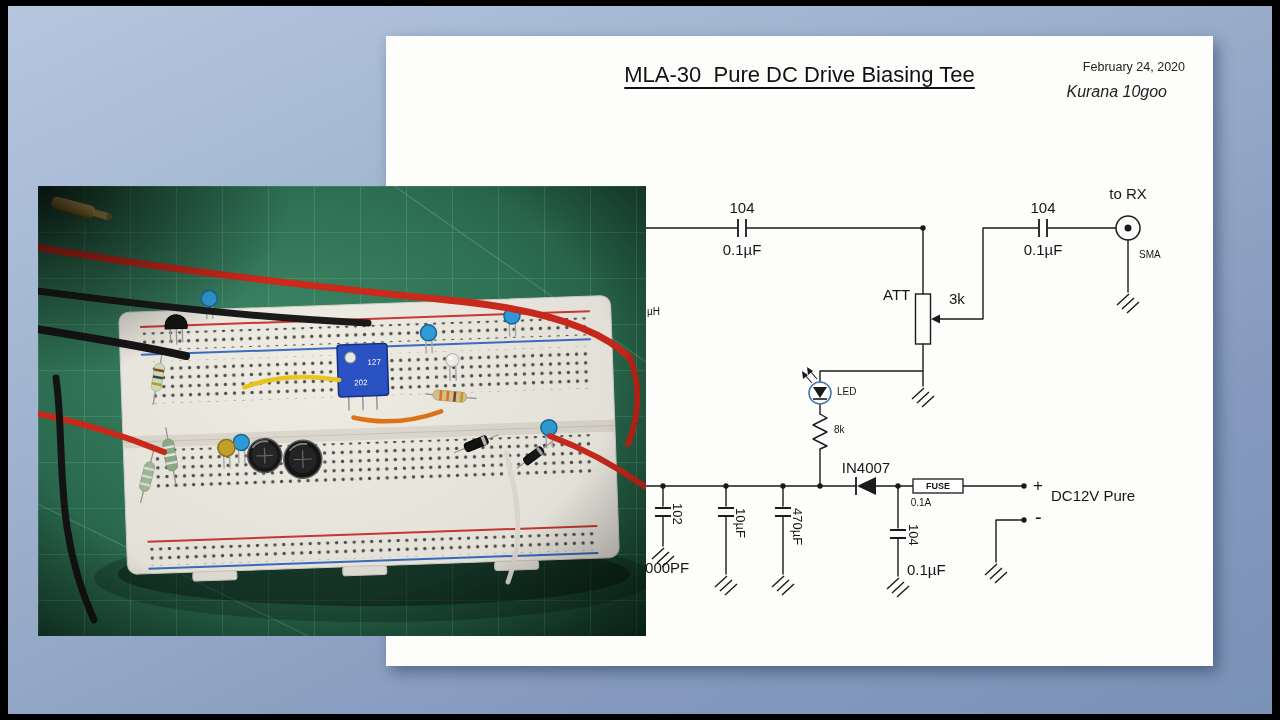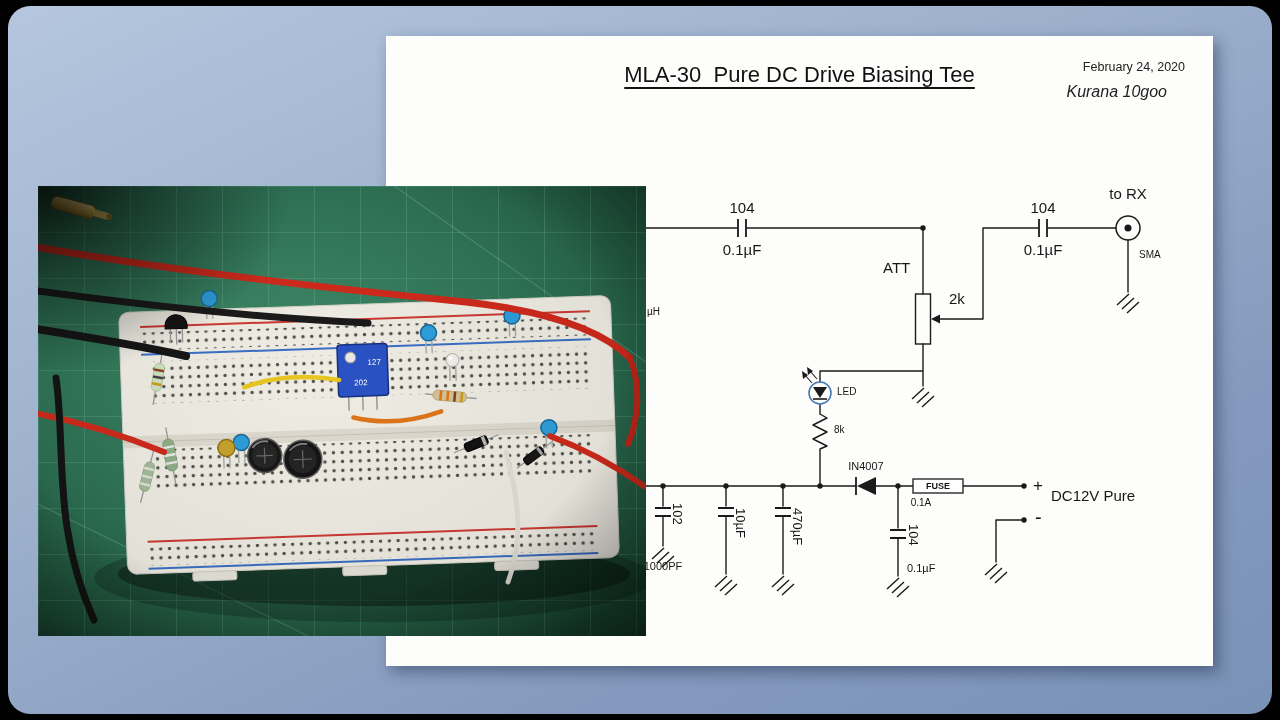--- a/index.html
+++ b/index.html
@@ -1,34 +1,34 @@
 <!DOCTYPE html>
 <html><head>
 <meta charset="utf-8">
 <style>
   html,body{margin:0;padding:0;width:1280px;height:720px;background:#000;overflow:hidden;
             font-family:"Liberation Sans",sans-serif;}
   .frame{position:absolute;inset:0;background:#000;}
   .slide{position:absolute;left:8px;top:6px;right:8px;bottom:6px;
-         background:linear-gradient(155deg,#b5c6de 0%,#9fb3ce 35%,#8499bd 75%,#7a92b6 100%);border-radius:22px;}
+         background:linear-gradient(155deg,#b5c6de 0%,#9fb3ce 35%,#8499bd 75%,#7a92b6 100%);}
   .paper{position:absolute;left:378px;top:30px;width:827px;height:630px;background:#fdfdfb;
          box-shadow:5px 6px 14px rgba(22,38,70,.45);z-index:2;}
   .photo{position:absolute;left:30px;top:180px;width:608px;height:450px;z-index:5;}
   .photo svg{display:block;width:100%;height:100%;}
   .schematic-svg{position:absolute;inset:0;width:827px;height:630px;}
 
   .title{position:absolute;top:26px;left:0;right:0;text-align:center;}
   .title span{font-size:22px;font-weight:500;color:#111;white-space:pre;
               text-decoration:underline;text-underline-offset:5px;text-decoration-thickness:1.5px;}
   .date{position:absolute;top:24px;right:28px;font-size:12.5px;color:#222;}
   .author{position:absolute;top:47px;right:46px;font-size:16px;color:#222;font-style:italic;}
 
   .lbl{position:absolute;color:#161616;font-size:15px;line-height:1.1;white-space:pre;}
   .c{text-align:center;}
-  .f9{font-size:9px;font-weight:bold;}  .f11{font-size:10px;} .f12{font-size:11px;} .f14{font-size:10px;} .f17{font-size:17px;} .f20{font-size:20px;}
+  .f9{font-size:9px;font-weight:bold;}  .f11{font-size:10px;} .f12{font-size:15px;} .f14{font-size:10px;} .f17{font-size:17px;} .f20{font-size:20px;}
   .v{transform-origin:0 0;transform:rotate(90deg);font-size:13px;}
 </style>
 </head>
 <body>
 
 <div class="frame">
   <div class="slide">
 
     <div class="paper">
 
@@ -115,22 +115,22 @@
           <use href="#gnd" x="610" y="528"></use>
         </g>
       </svg>
 
       <span class="lbl c" style="left:330px;top:164px;width:52px">104</span>
       <span class="lbl c" style="left:328px;top:206px;width:56px">0.1µF</span>
       <span class="lbl c" style="left:631px;top:164px;width:52px">104</span>
       <span class="lbl c" style="left:629px;top:206px;width:56px">0.1µF</span>
       <span class="lbl c" style="left:710px;top:150px;width:64px">to RX</span>
       <span class="lbl f11" style="left:753px;top:213px">SMA</span>
-      <span class="lbl" style="left:497px;top:224px">ATT</span>
-      <span class="lbl" style="left:563px;top:255px">2k</span>
+      <span class="lbl" style="left:497px;top:251px">ATT</span>
+      <span class="lbl" style="left:563px;top:255px">3k</span>
       <span class="lbl f14" style="left:451px;top:350px">LED</span>
       <span class="lbl f14" style="left:448px;top:388px">8k</span>
       <span class="lbl f14" style="left:261px;top:270px">µH</span>
       <span class="lbl c f12" style="left:448px;top:424px;width:64px">IN4007</span>
       <span class="lbl c f9" style="left:527px;top:446px;width:50px">FUSE</span>
       <span class="lbl c f11" style="left:510px;top:461px;width:50px">0.1A</span>
       <span class="lbl f17" style="left:647px;top:441px">+</span>
       <span class="lbl f20" style="left:649px;top:470px">-</span>
       <span class="lbl" style="left:665px;top:452px">DC12V Pure</span>
       <span class="lbl v" style="left:298px;top:467px">102</span>

